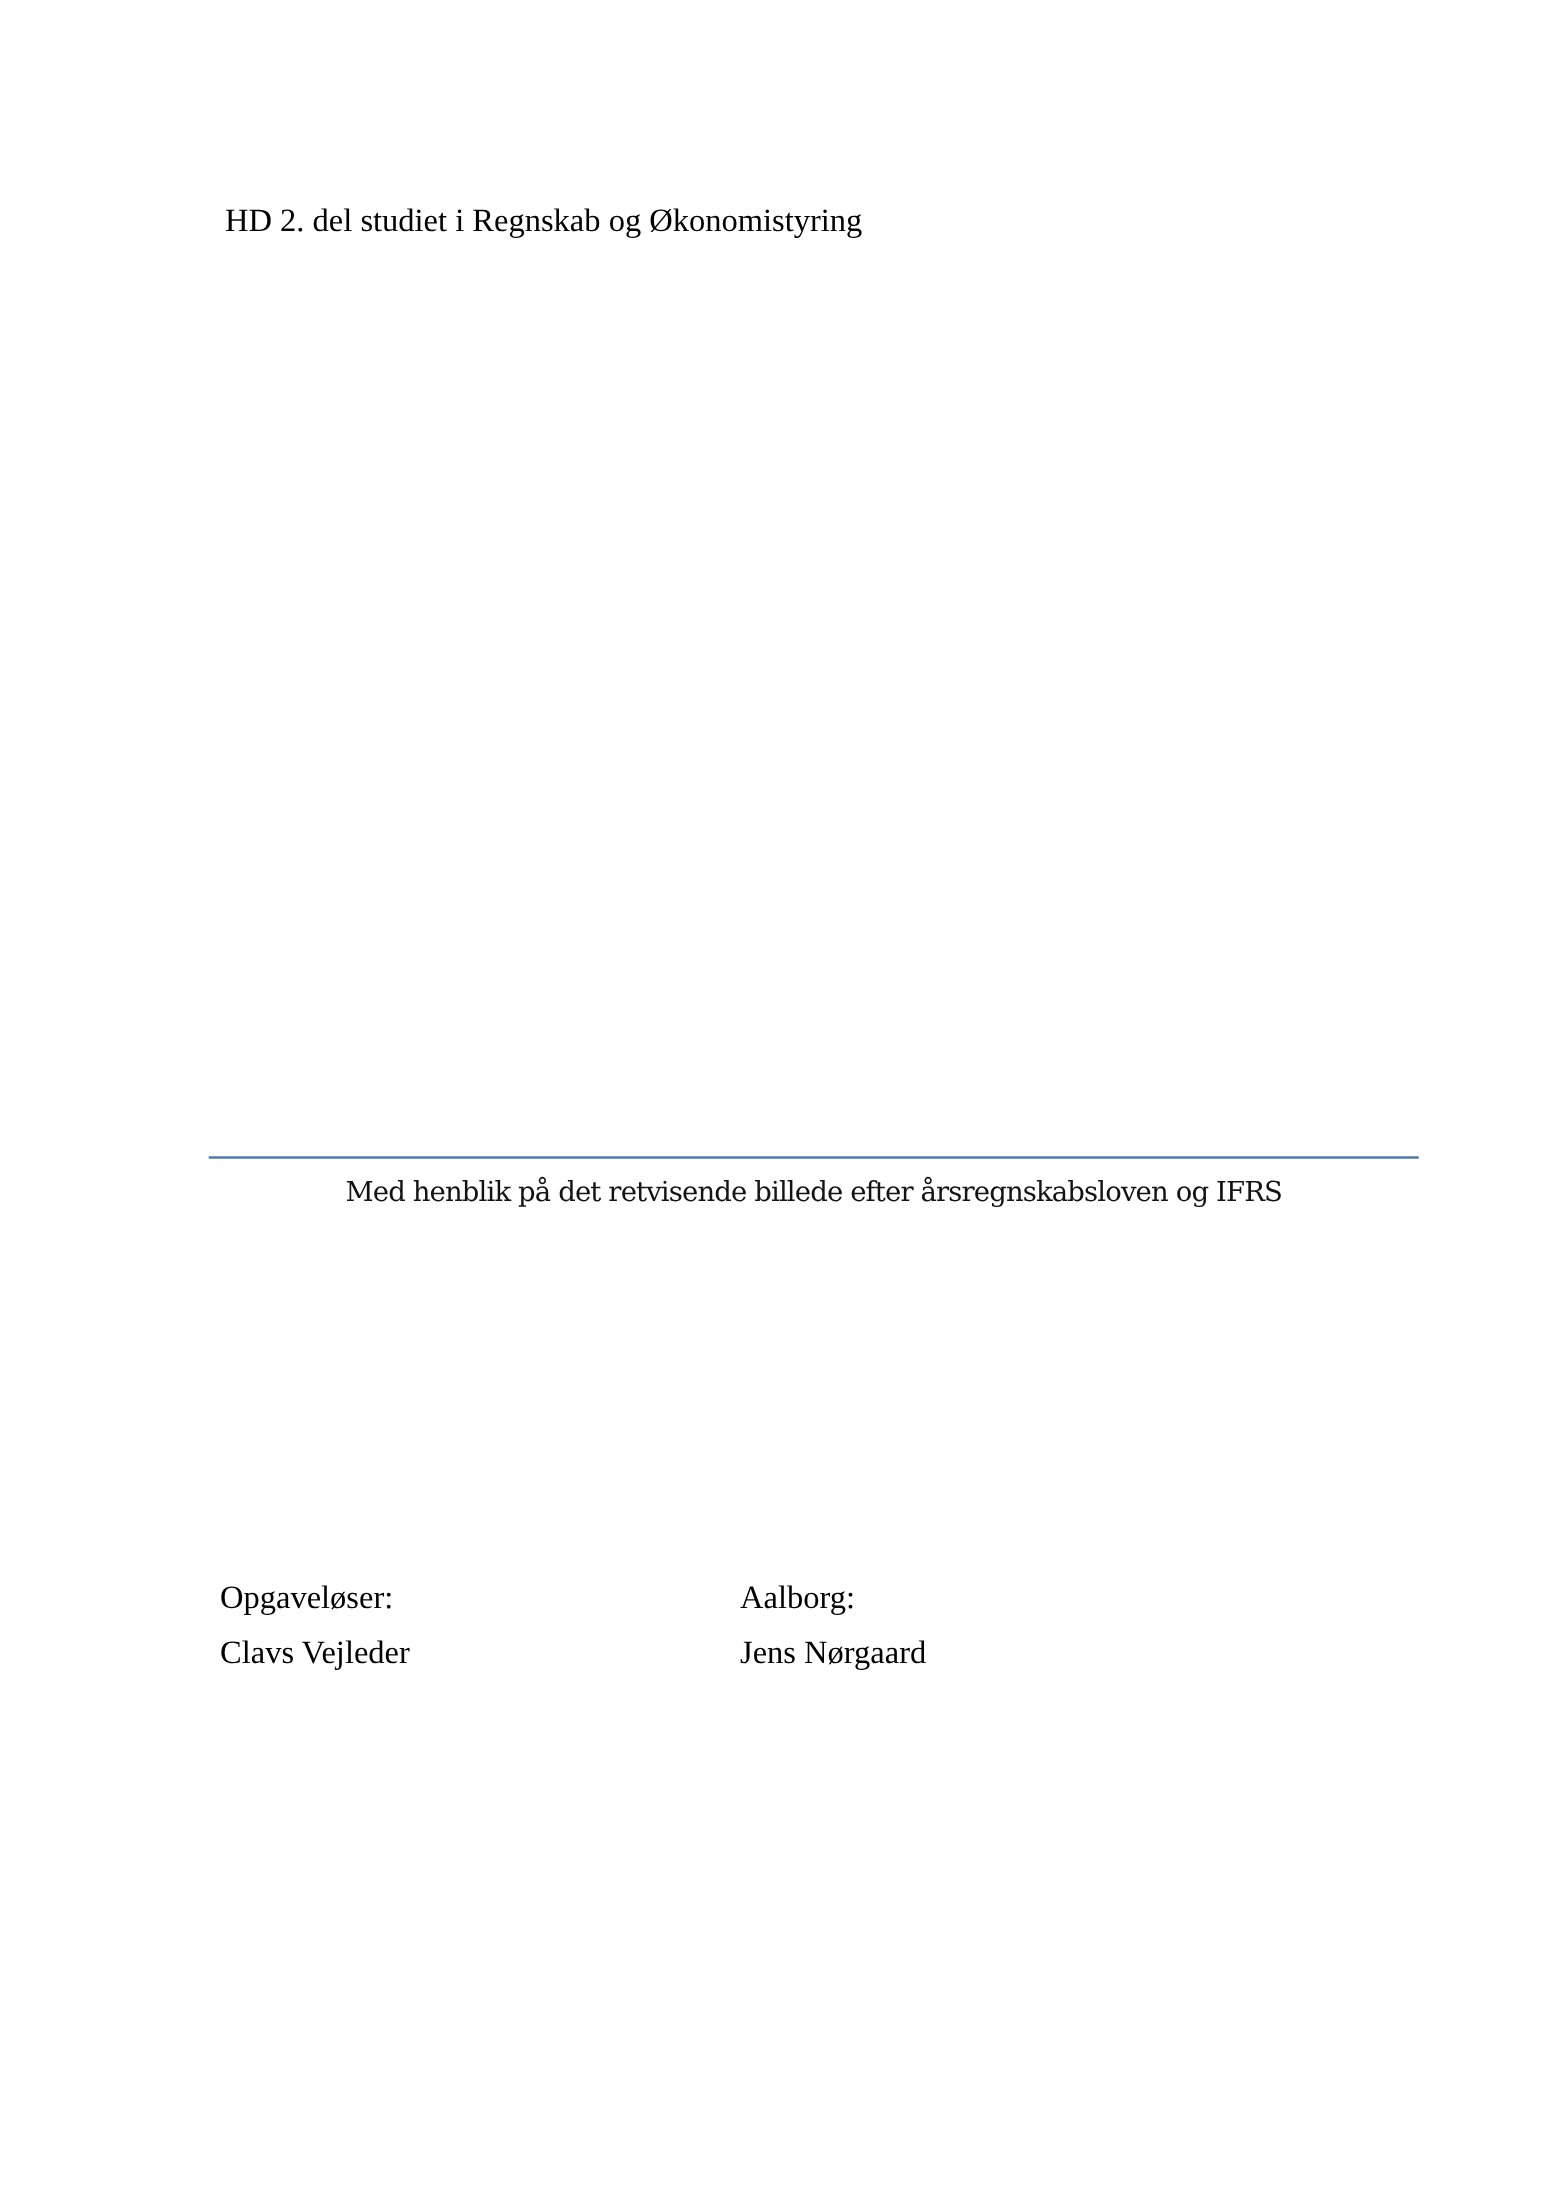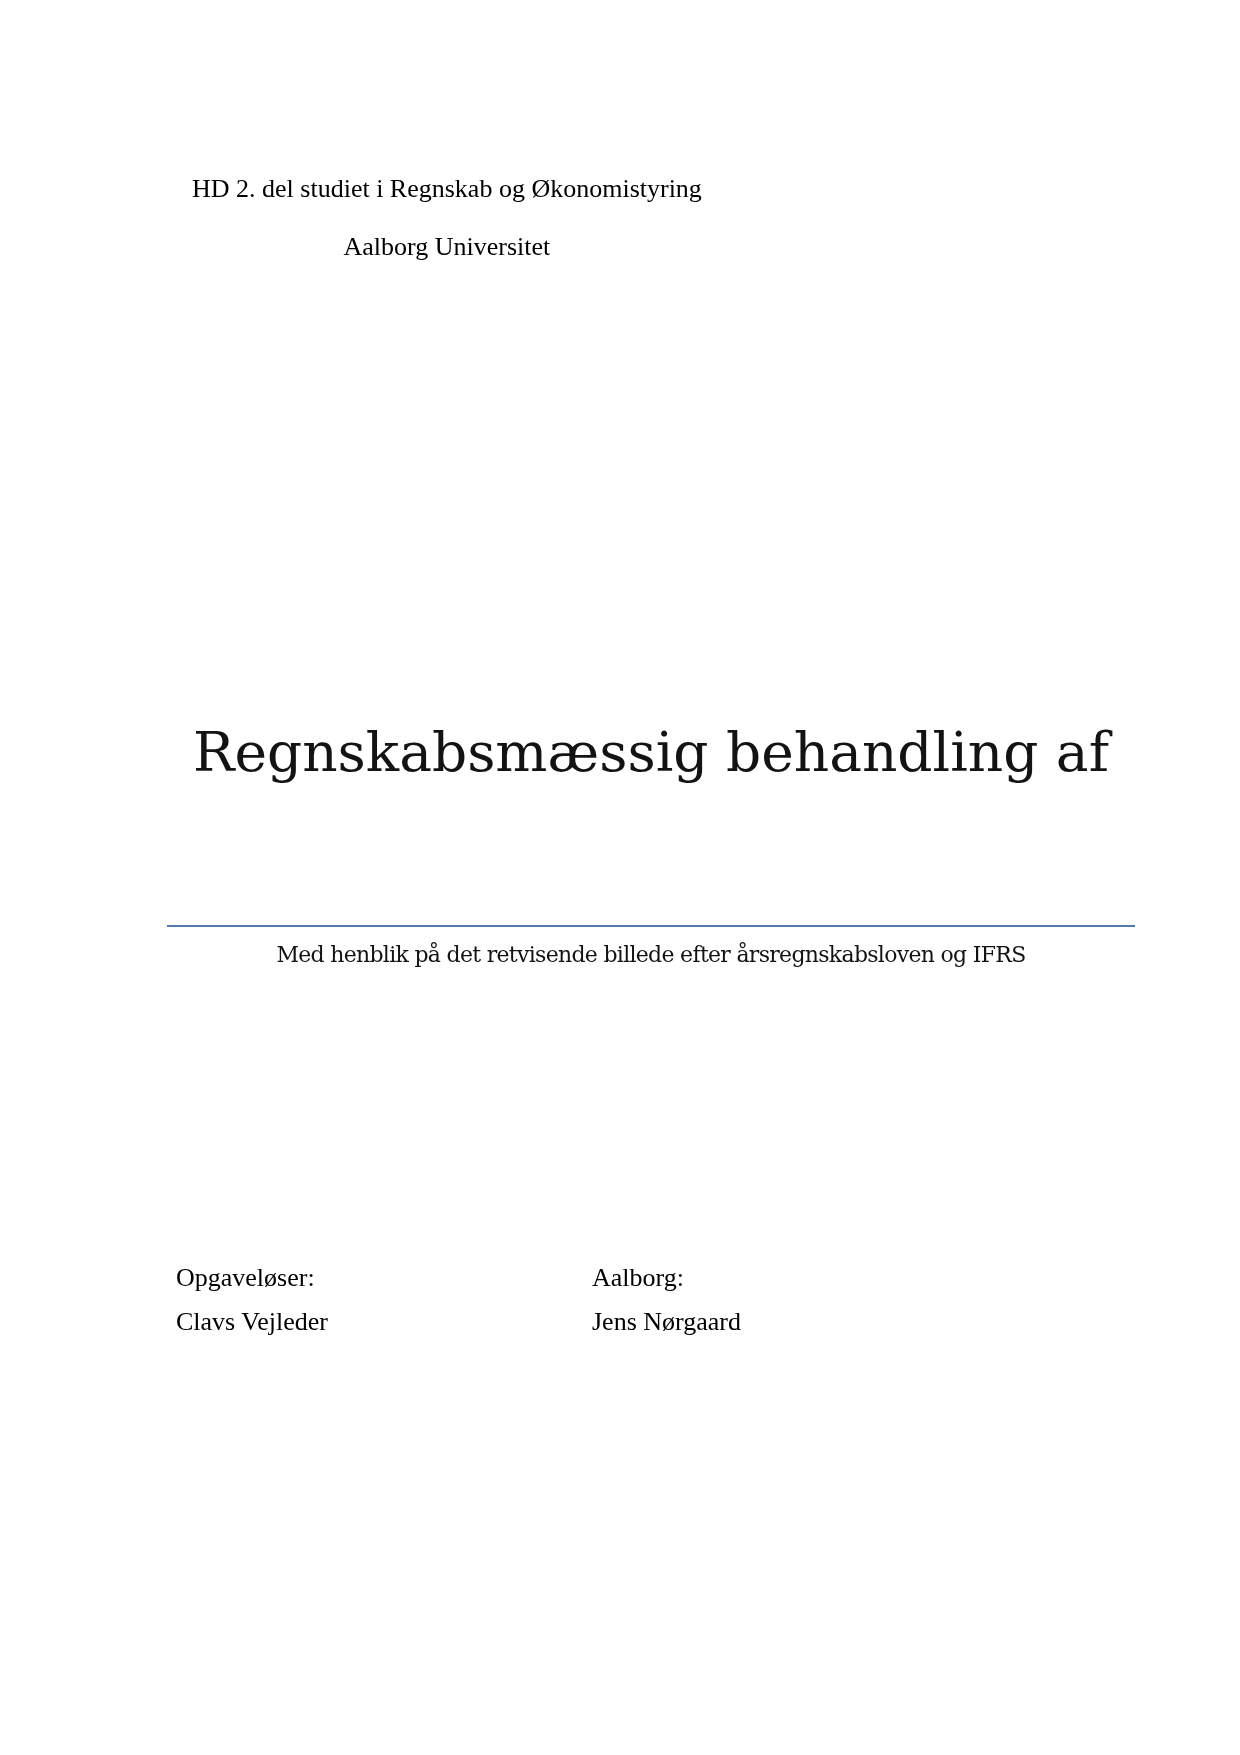--- a/index.html
+++ b/index.html
@@ -19,21 +19,21 @@
 
   
   .doc-header {
     position: absolute;
     left: 176px;
     top: 152px;
     font-size: 26px;
     line-height: 42px;
     white-space: nowrap;
   }
-  .doc-header p { margin: 16px; text-align: center; }
+  .doc-header p { margin: 4px; }
 
   
   .title-block {
     position: absolute;
     left: 167px;
     top: 700px;
     width: 968px;
     text-align: center;
   }
   .doc-title {
@@ -85,26 +85,24 @@
   .credit-left  { left: 176px; }
   .credit-right { left: 592px; }
 </style>
 </head>
 <body>
 
 <div class="page">
 
   <header class="doc-header">
     <p>HD 2. del studiet i Regnskab og Økonomistyring</p>
-    <p>Aalborg Universitet</p>
   </header>
 
   <main class="title-block">
     <h1 class="doc-title">
-      <span class="title-line">Regnskabsmæssig behandling af</span>
     </h1>
   </main>
 
   <hr class="title-divider" style="background-color: rgb(79, 124, 173);">
 
   <p class="doc-subtitle">Med henblik på det retvisende billede efter årsregnskabsloven og IFRS</p>
 
   <section>
     <div class="credit-col credit-left">
       <p>Opgaveløser:</p>

